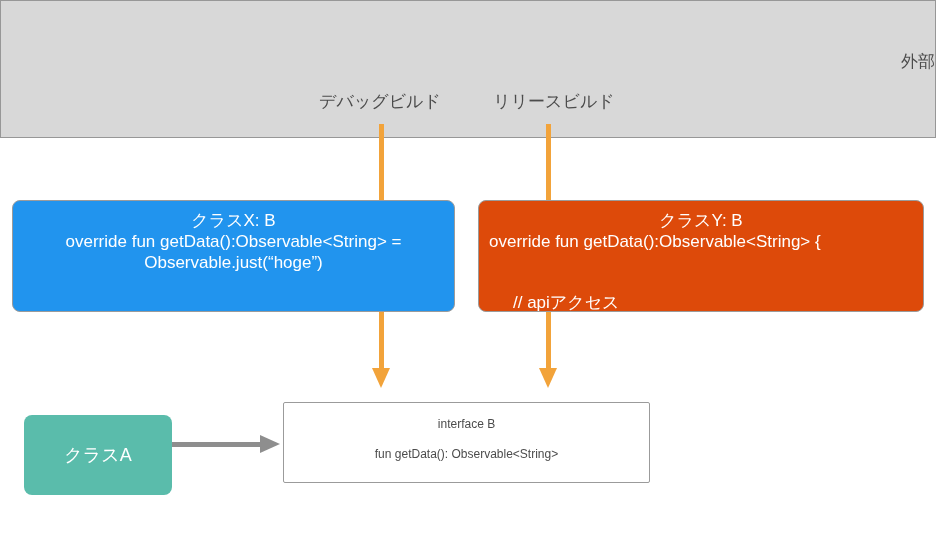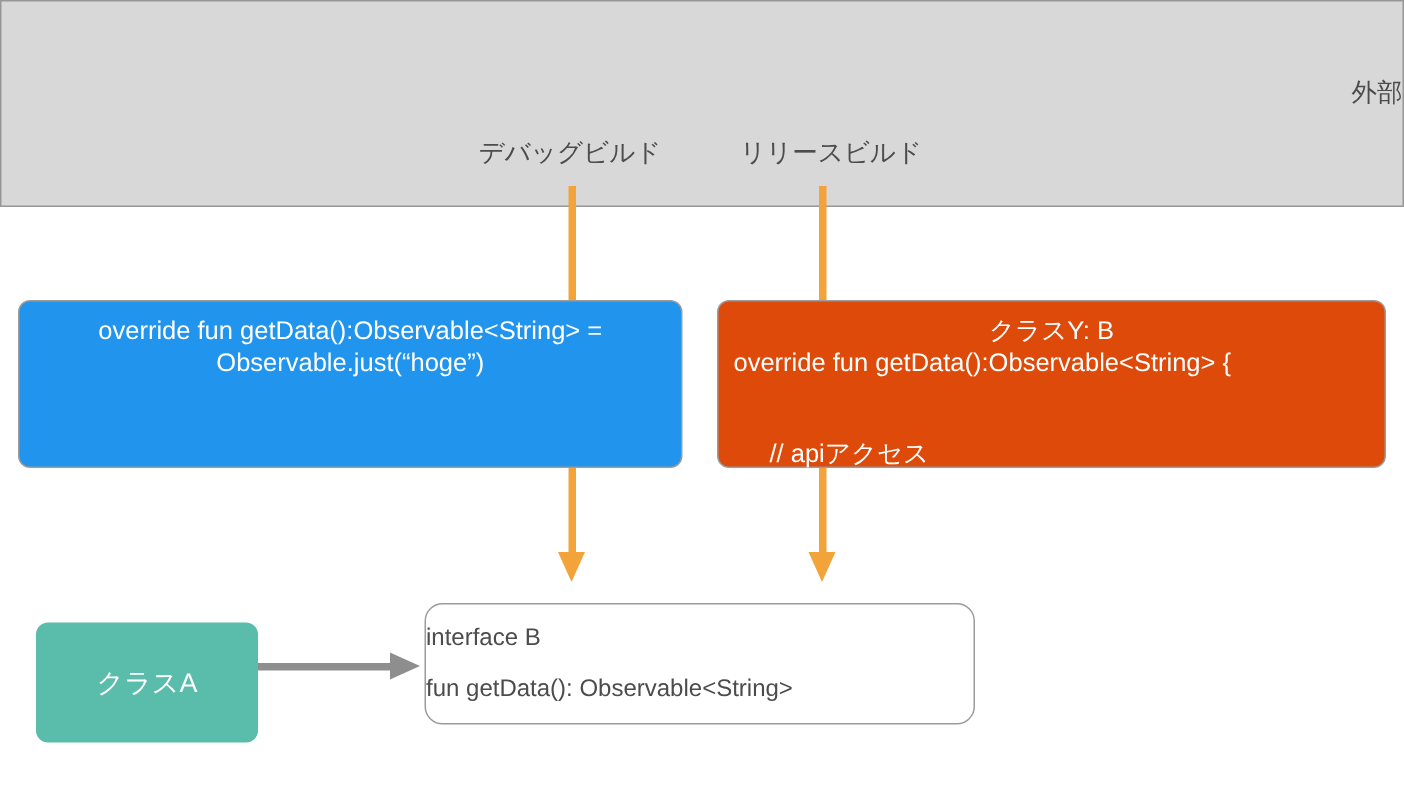--- a/index.html
+++ b/index.html
@@ -100,24 +100,24 @@
   .class-box.y .code.indent { padding-left: 34px; margin-top: 40px; }
 
   
   .interface-box {
     position: absolute;
     left: 283px; top: 402px;
     width: 367px; height: 81px;
     box-sizing: border-box;
     background: #ffffff;
     border: 1px solid var(--box-border, #9b9b9b);
-    border-radius: 12px;
+    border-radius: 2px;
     color: var(--text-dark, #4c4c4c);
-    font-size: 16px;
-    text-align: left;
+    font-size: 12px;
+    text-align: center;
     z-index: 2;
   }
   .interface-title { margin-top: 14px; }
   .interface-sig   { margin-top: 16px; }
 
   
   .class-a-box {
     position: absolute;
     left: 24px; top: 404px;
     width: 148px; height: 80px;
@@ -169,20 +169,21 @@
   <div class="v-arrow debug">
     <div class="shaft"></div>
     <div class="head"></div>
   </div>
   <div class="v-arrow release">
     <div class="shaft"></div>
     <div class="head"></div>
   </div>
 
   <div class="class-box x">
+    <div class="box-title">クラスX: B</div>
     <div class="code">override fun getData():Observable&lt;String&gt; =</div>
     <div class="code">Observable.just(“hoge”)</div>
   </div>
 
   <div class="class-box y">
     <div class="box-title">クラスY: B</div>
     <div class="code">override fun getData():Observable&lt;String&gt; {</div>
     <div class="code indent">// apiアクセス</div>
     <div class="code">}</div>
   </div>

